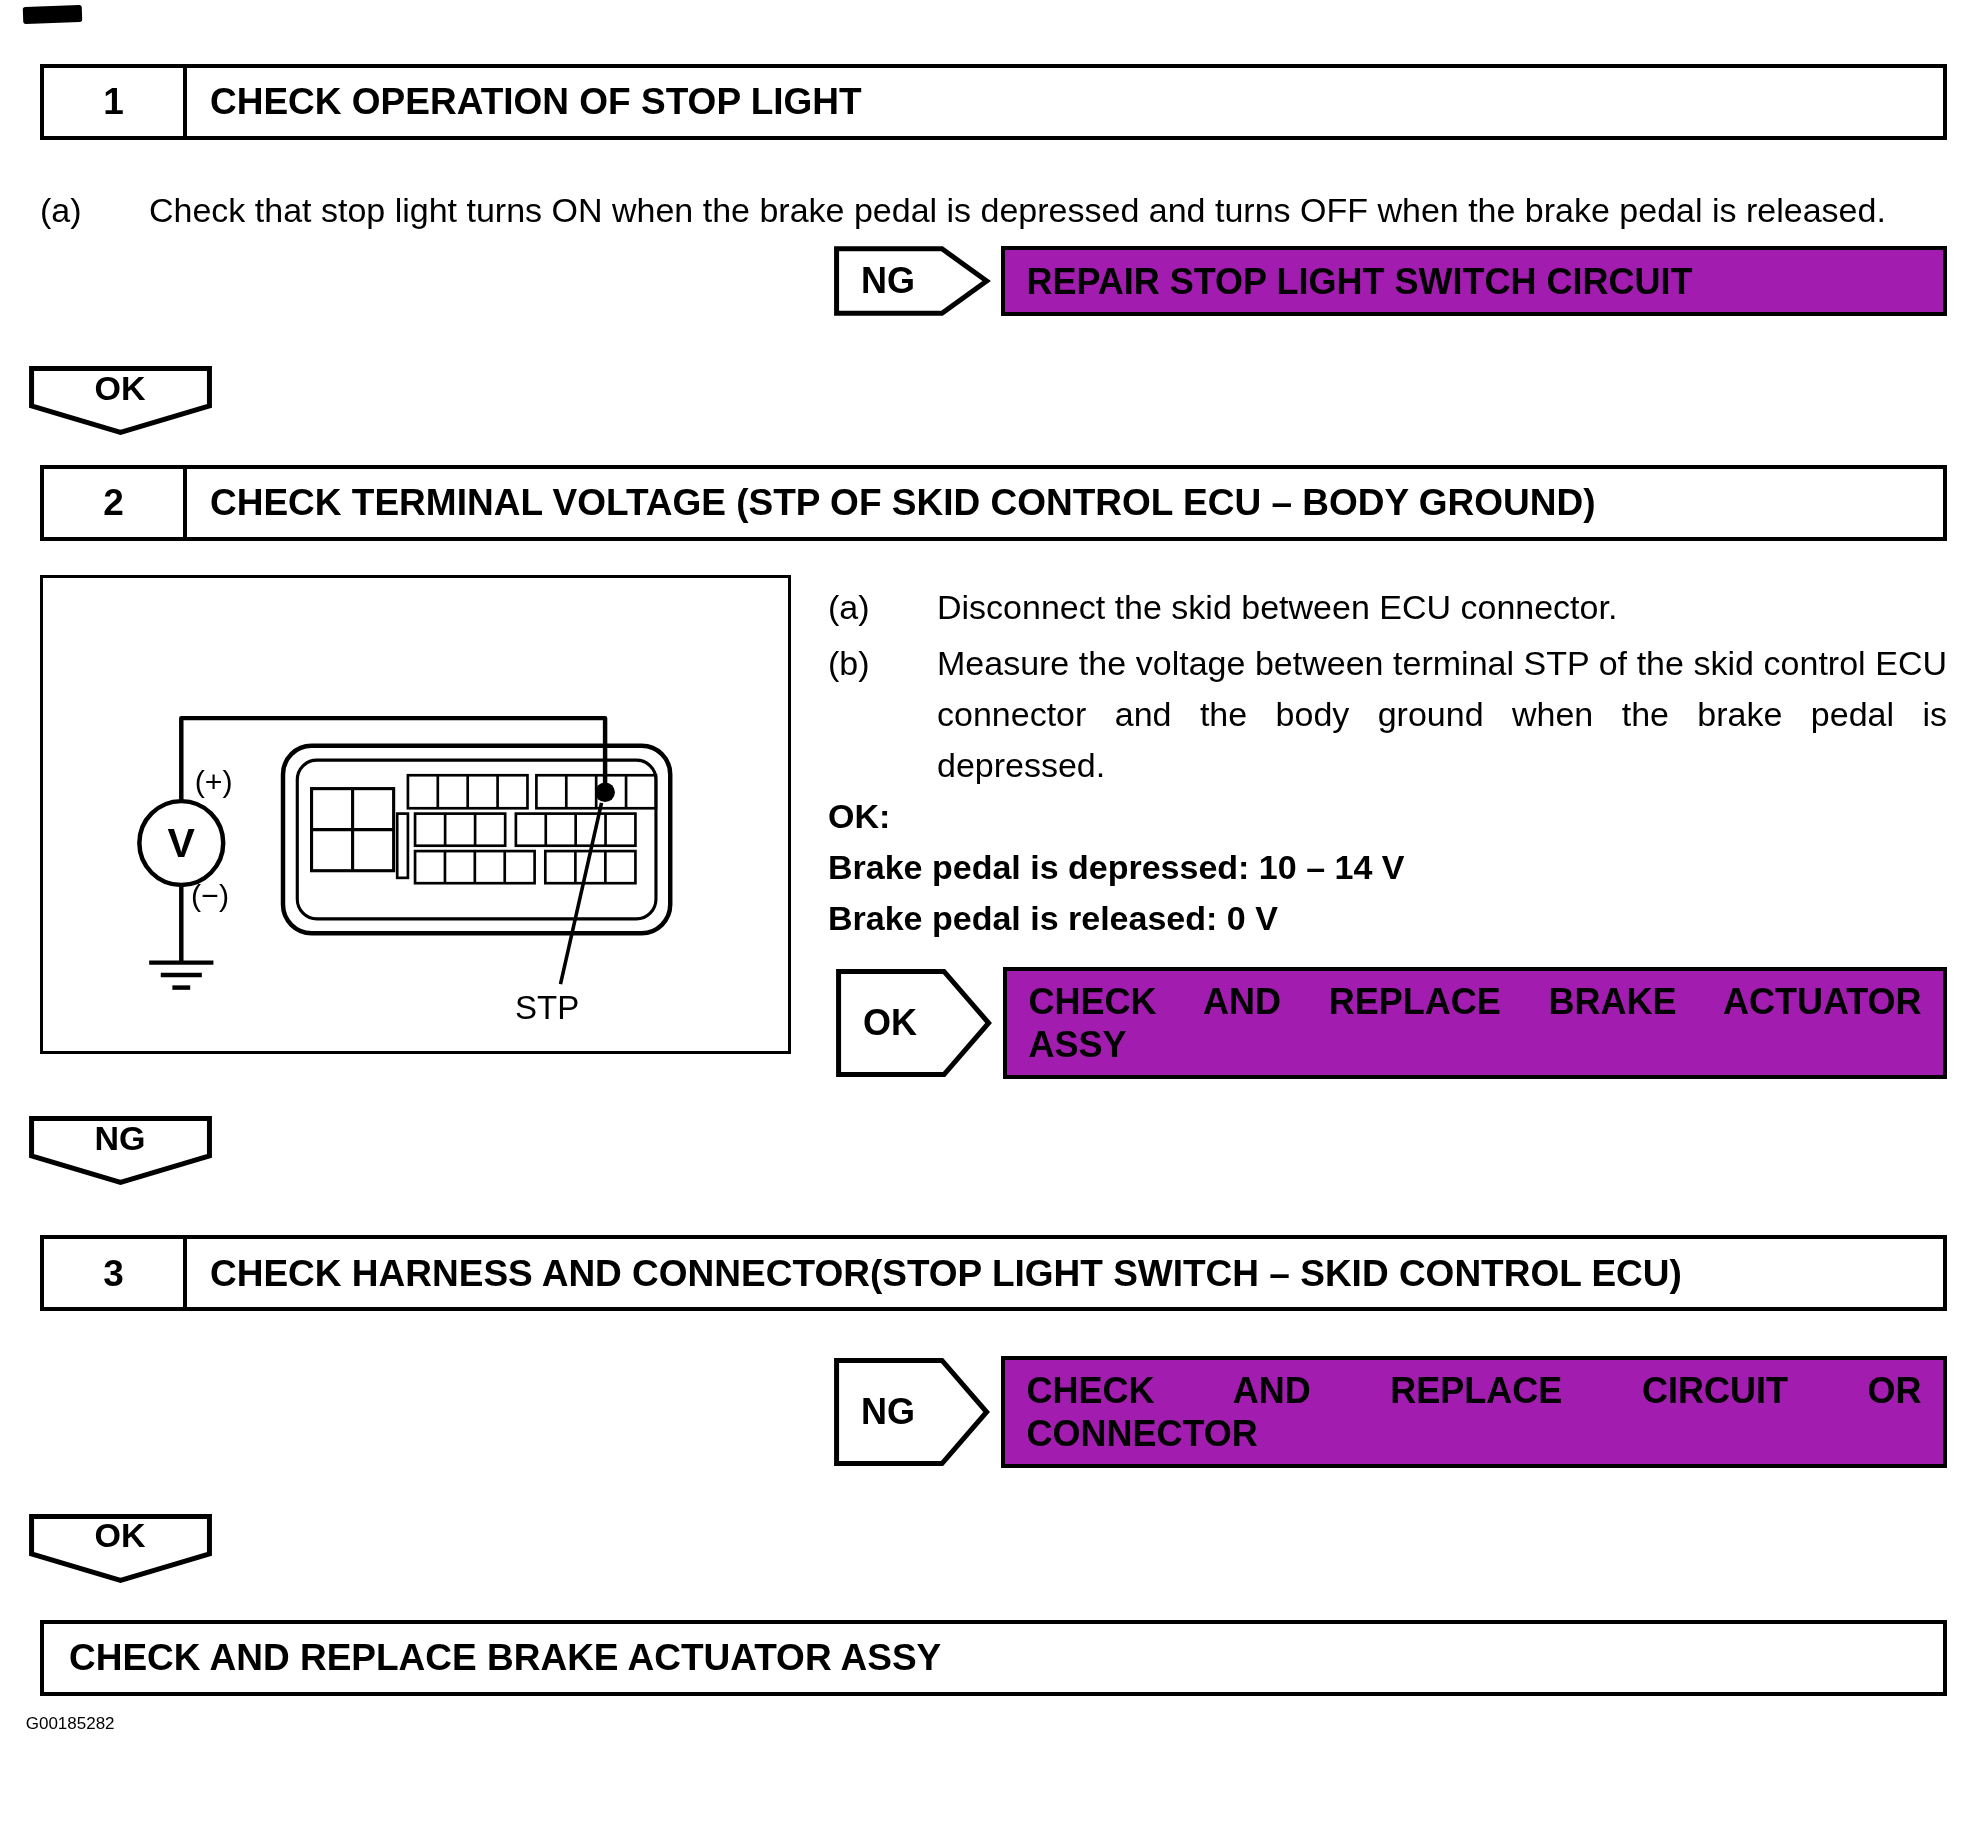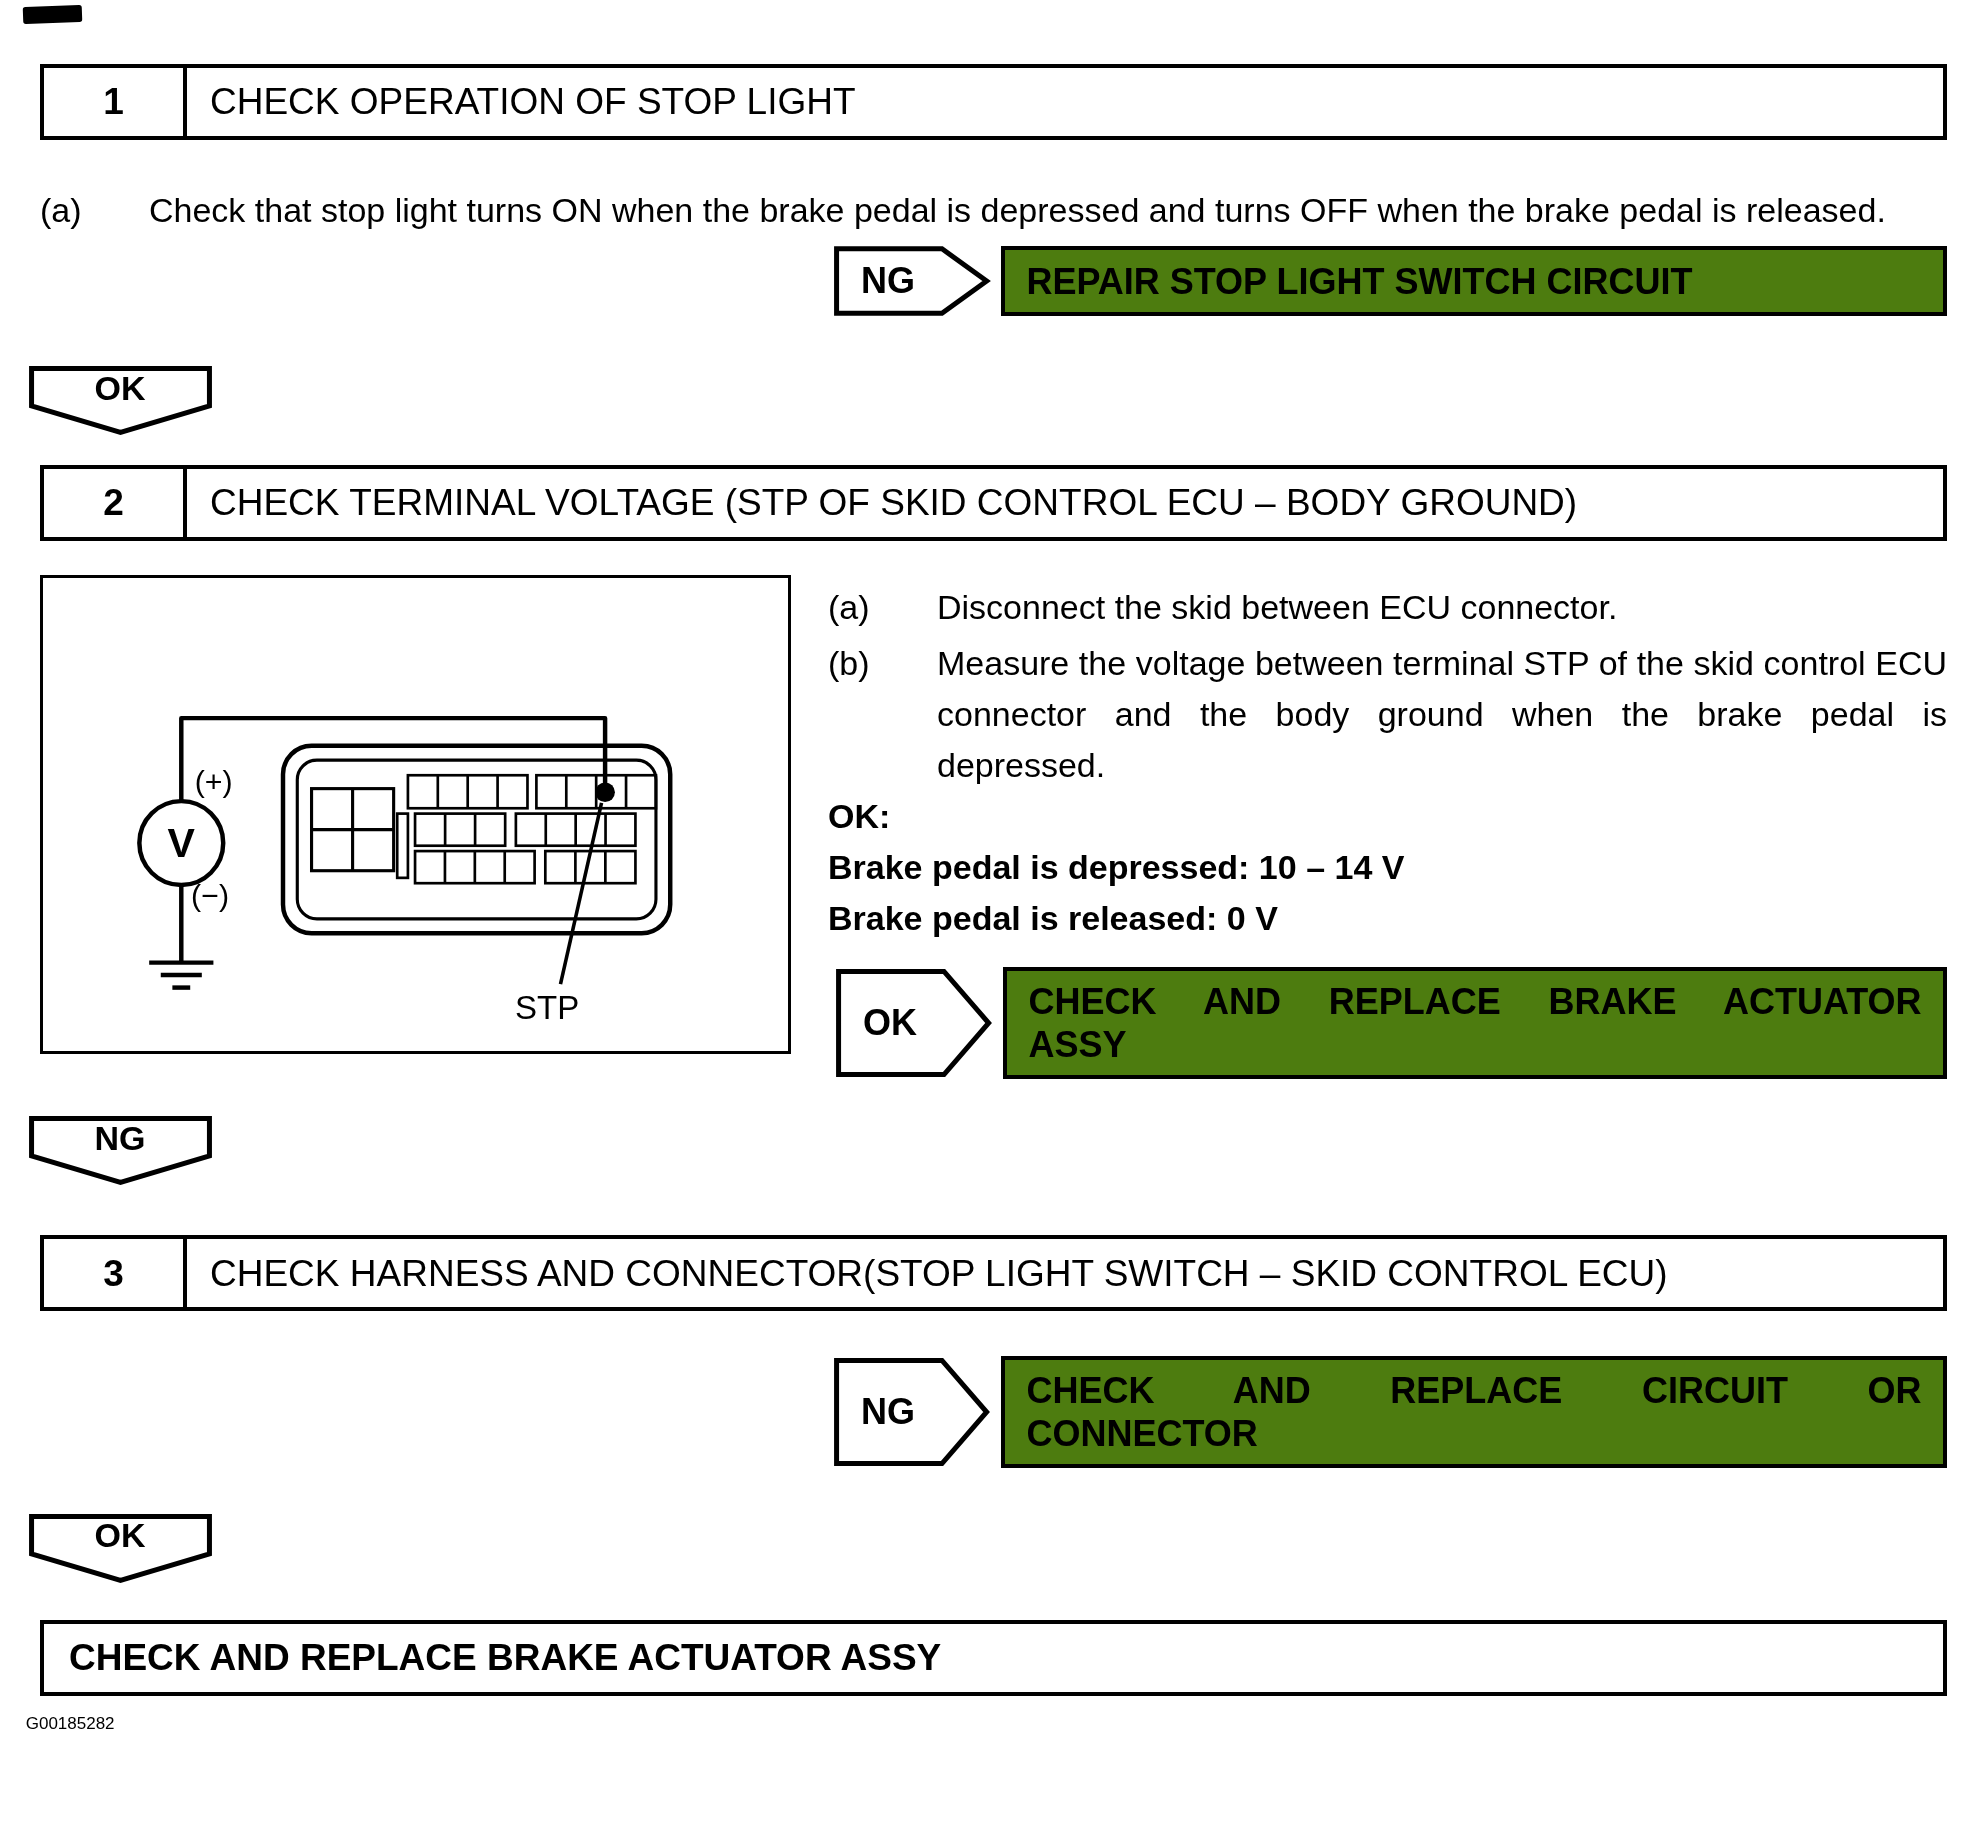--- a/index.html
+++ b/index.html
@@ -6,35 +6,35 @@
   html,body { background:#ffffff; }
   .page {
     position:relative; width:1986px; height:1847px; background:#fff; color:#000;
     font-family:"Liberation Sans", sans-serif; padding:64px 39px 0 40px; overflow:hidden;
   }
   .scan-mark { position:absolute; left:23px; top:6.2px; width:59px; height:17px; background:#000; border-radius:2.7px; transform:rotate(-2deg); }
 
   
   .step-header { display:flex; border:4.5px solid #000; background:#fff; }
   .step-num { flex:0 0 143px; border-right:4.5px solid #000; text-align:center; padding:13.4px 0; font-weight:bold; font-size:37px; line-height:41px; }
-  .step-title { flex:1; padding:13.4px 10.7px 13.4px 23px; font-weight:normal; font-size:37px; line-height:41px; }
+  .step-title { flex:1; padding:13.4px 10.7px 13.4px 23px; font-weight:bold; font-size:37px; line-height:41px; }
 
   
   .item-row { display:flex; font-size:34px; line-height:51px; }
   .item-label { flex:0 0 109px; }
   .item-text { flex:1; }
   .justify { text-align:justify; }
 
   
   .branch-row { display:flex; align-items:stretch; }
   .pointer { position:relative; flex:0 0 159px; min-height:70px; margin-right:9px; }
   .pointer svg { position:absolute; inset:0; width:100%; height:100%; }
   .shape { fill:#fff; stroke:#000; stroke-width:5; }
   .pointer-label { position:absolute; left:0; top:0; height:100%; width:110px; display:flex; align-items:center; justify-content:center; font-weight:bold; font-size:36px; }
-  .result-box { flex:1; border:4.5px solid #000; padding:9px 21.4px; display:flex; align-items:center; background:#4d7c0f; }
+  .result-box { flex:1; border:4.5px solid #000; padding:9px 21.4px; display:flex; align-items:center; background:#a21caf; }
   .result-text { font-weight:bold; font-size:36px; line-height:43px; width:100%; }
   .result-text.multiline { white-space:pre-line; text-align:justify; text-align-last:justify; }
 
   
   .flag { position:relative; width:185px; height:71px; margin-left:-12.5px; }
   .flag svg { position:absolute; inset:0; width:100%; height:100%; }
   .flag-label { position:absolute; left:0; top:0; width:100%; height:46px; display:flex; align-items:center; justify-content:center; font-weight:bold; font-size:34px; }
 
   
   .s2-body { display:flex; }

